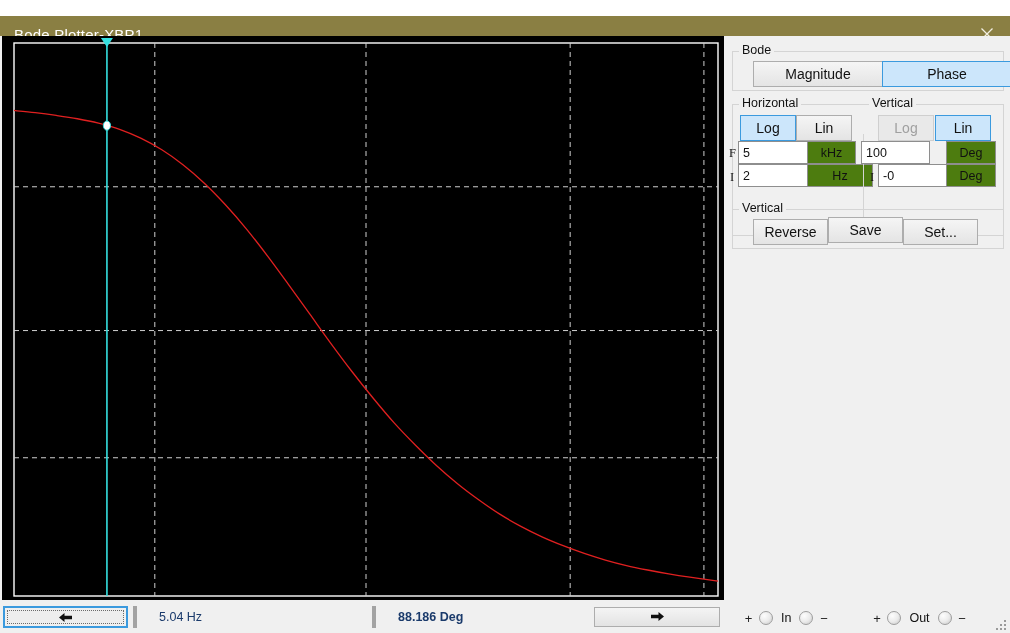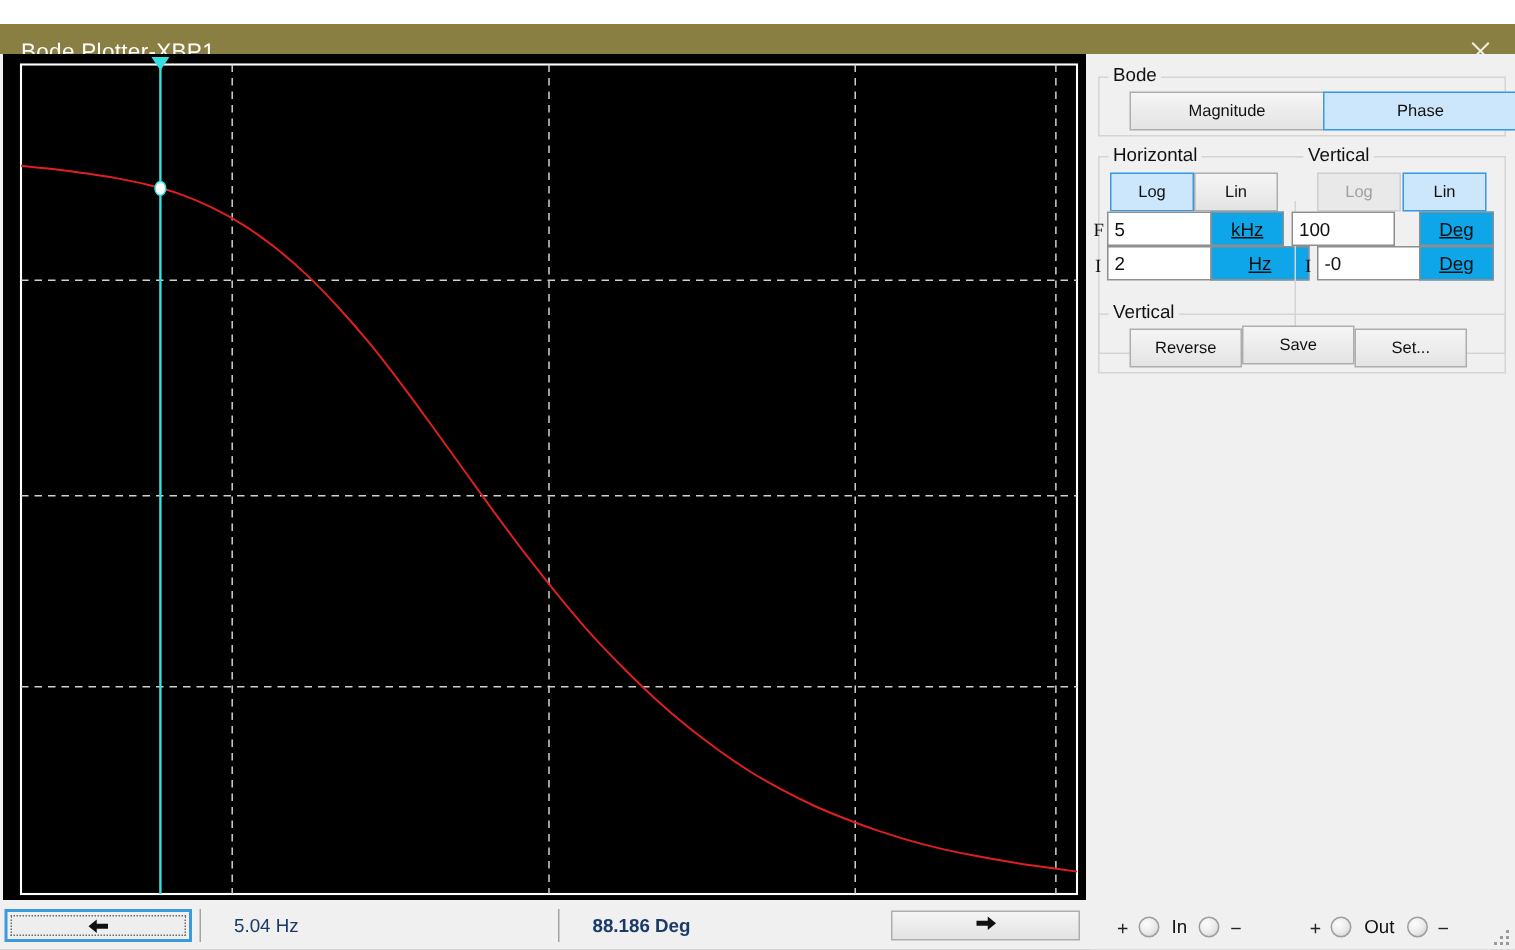--- a/index.html
+++ b/index.html
@@ -89,21 +89,21 @@
     padding: 0 3px;
     font-size: 12.5px;
     color: #111111;
     white-space: nowrap;
   }
 
   .btn {
     border: 1px solid #adadad;
     background: linear-gradient(#f5f5f5, #e4e4e4);
     font-family: "Liberation Sans", sans-serif;
-    font-size: 11px;
+    font-size: 14px;
     color: #111111;
     text-align: right;
     box-sizing: border-box;
     cursor: pointer;
     position: absolute;
     display: flex;
     align-items: center;
     justify-content: center;
     padding: 12px;
   }
@@ -132,29 +132,28 @@
     color: #111111;
     padding-left: 4px;
     display: flex;
     align-items: center;
     font-family: "Liberation Sans", sans-serif;
     cursor: text;
   }
   .unitbox {
     position: absolute;
     border: 1px solid #8e8e8e;
-    background: #0ea5e9;
+    background: #4d7c0f;
     box-sizing: border-box;
     font-size: 12.5px;
     color: #111111;
     display: flex;
     align-items: center;
     justify-content: center;
     cursor: default;
-    text-decoration: underline;
   }
   #vert-divider {
     position: absolute;
     left: 137px; top: 98px;
     width: 1px; height: 102px;
     background: #d4d4d4;
   }
 
   
   #statusbar {
@@ -187,21 +186,21 @@
     border: 1px solid #adadad;
     background: linear-gradient(#f4f4f4, #e3e3e3);
     box-sizing: border-box;
     display: flex; align-items: center; justify-content: center;
     cursor: pointer;
   }
   .readout {
     position: absolute;
     top: 4px; height: 22px;
     background: #f0f0f0;
-    border-left: 1px solid #a3a3a3;
+    border-left: 4px solid #a3a3a3;
     display: flex;
     align-items: center;
     font-size: 12.5px;
     color: #1a3a6b;
     font-family: "Liberation Sans", sans-serif;
     box-sizing: border-box;
   }
   #readout-freq { left: 133px; width: 238px; padding-left: 22px; }
   #readout-phase { left: 372px; width: 218px; padding-left: 22px; font-weight: bold; }
 

